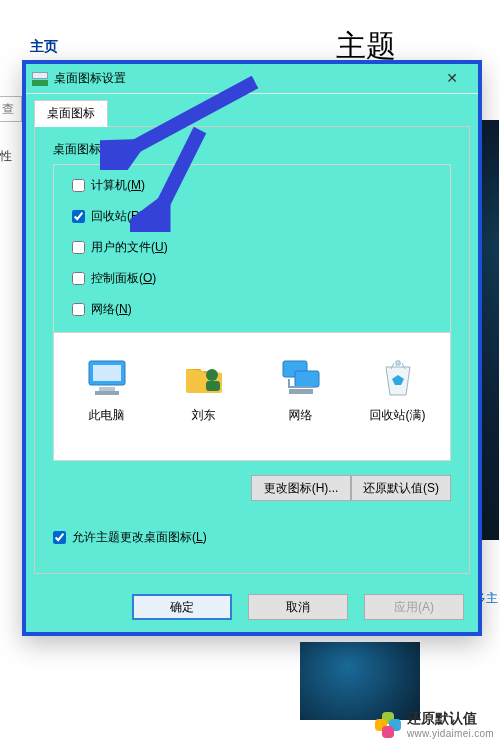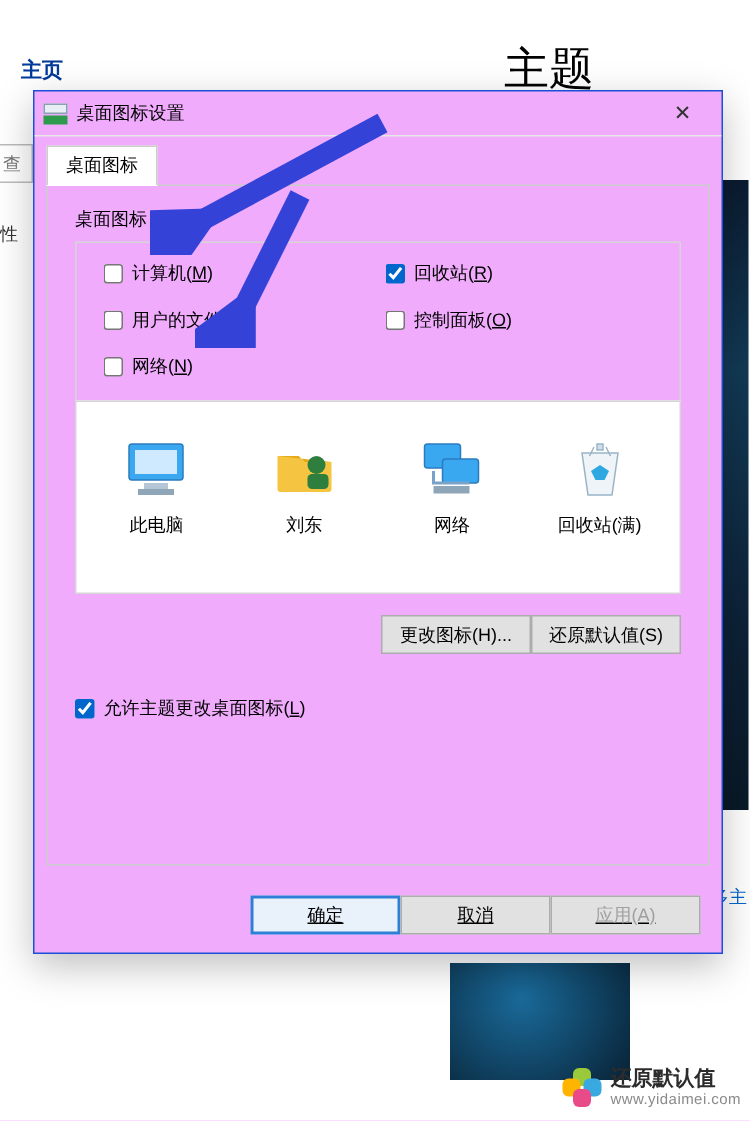--- a/index.html
+++ b/index.html
@@ -16,21 +16,21 @@
   }
 
   
   .bg-page {
     position: absolute;
     inset: 0;
     background: #fff;
   }
   .bg-header {
     position: absolute;
-    top: 38px; left: 14px;
+    top: 38px; left: 30px;
     font-size: 14px;
     color: #003a9b;
     font-weight: 600;
   }
   .bg-title {
     position: absolute;
     top: 26px; right: 104px;
     font-size: 30px;
   }
   .bg-search {
@@ -65,22 +65,22 @@
     top: 590px; right: 2px;
     color: #0066cc;
     font-size: 12px;
   }
 
   
   .dialog {
     position: absolute;
     top: 60px; left: 22px;
     width: 460px; height: 576px;
-    background: #f0abfc;
-    border: 1px solid #1d4ed8;
+    background: #5eead4;
+    border: 4px solid #1d4ed8;
     box-shadow: 0 8px 24px rgba(0,0,0,.25);
     display: flex;
     flex-direction: column;
   }
   .titlebar {
     display: flex;
     align-items: center;
     height: 30px;
     padding: 0 6px;
     border-bottom: 1px solid #e6e6e6;
@@ -124,21 +124,21 @@
     position: relative;
   }
   .group-label { margin-bottom: 6px; }
   .group-frame {
     border: 1px solid #d5d5d5;
     padding: 12px 18px 14px 18px;
     margin-bottom: 0;
   }
   .checks {
     display: grid;
-    grid-template-columns: 1fr 1fr;
+    grid-template-columns: 1fr;
     row-gap: 14px;
     column-gap: 10px;
   }
   .chk {
     display: flex;
     align-items: center;
     cursor: pointer;
   }
   .chk input {
     width: 13px; height: 13px;
@@ -187,23 +187,22 @@
 
   .allow-row {
     margin-top: 28px;
     display: flex;
     align-items: center;
   }
 
   .dialog-actions {
     display: flex;
     justify-content: flex-end;
-    gap: 0;
+    gap: 16px;
     padding: 12px 14px;
-    text-decoration: underline;
   }
 
   
   .arrow {
     position: absolute;
     pointer-events: none;
     z-index: 10;
   }
 
   

